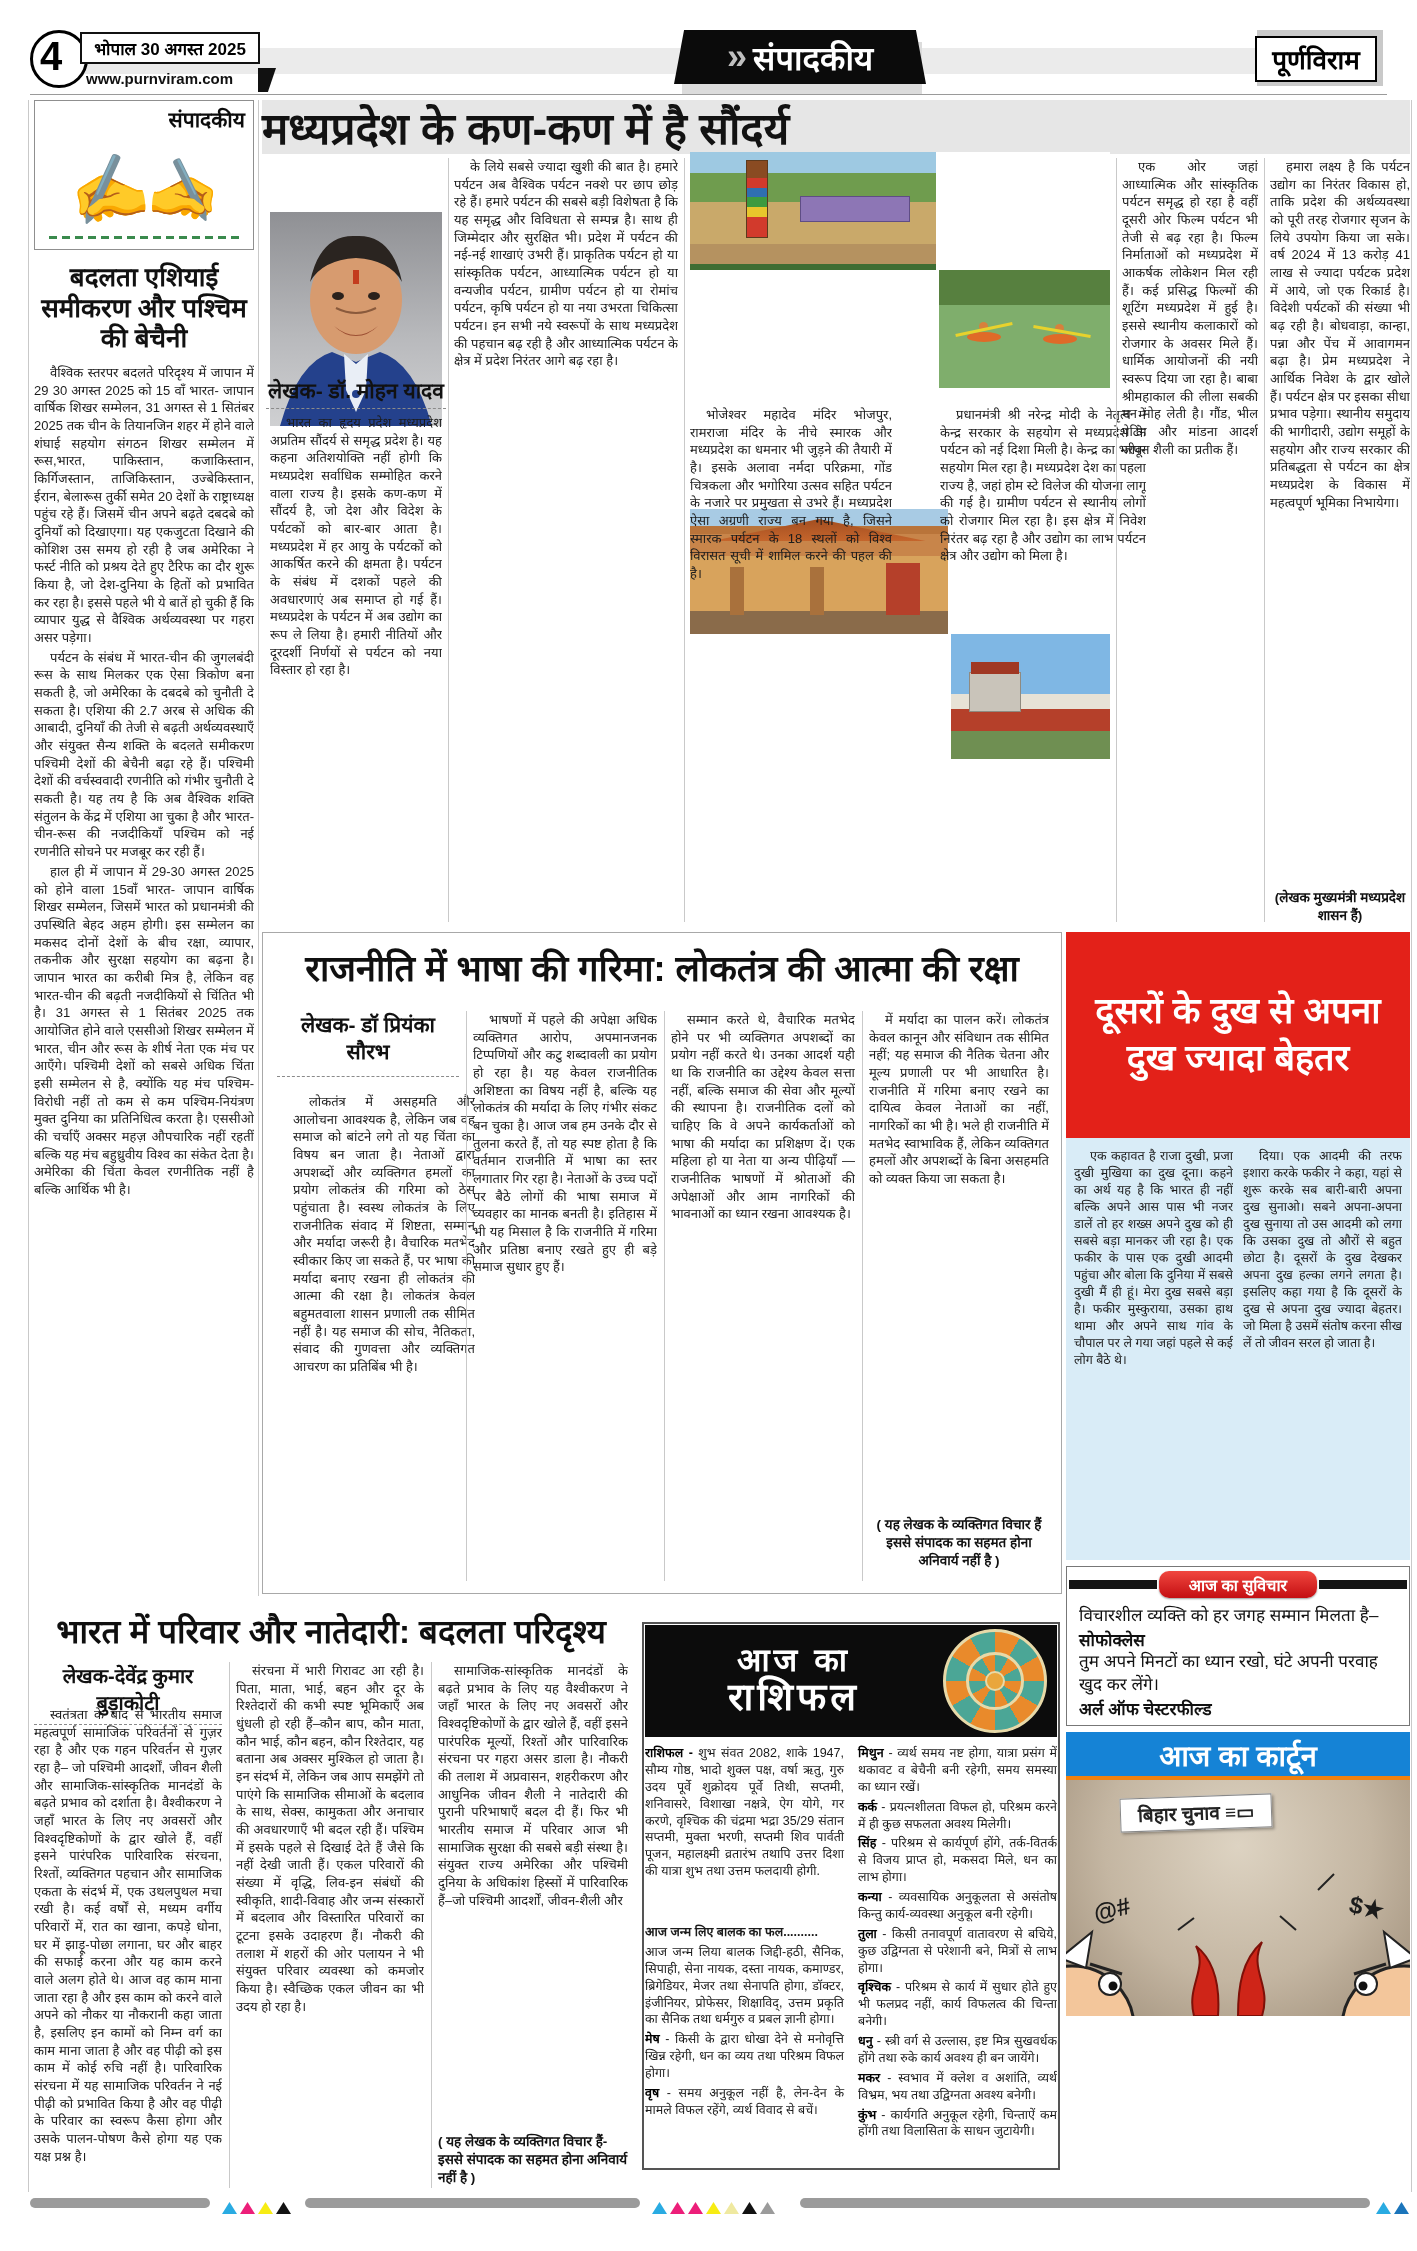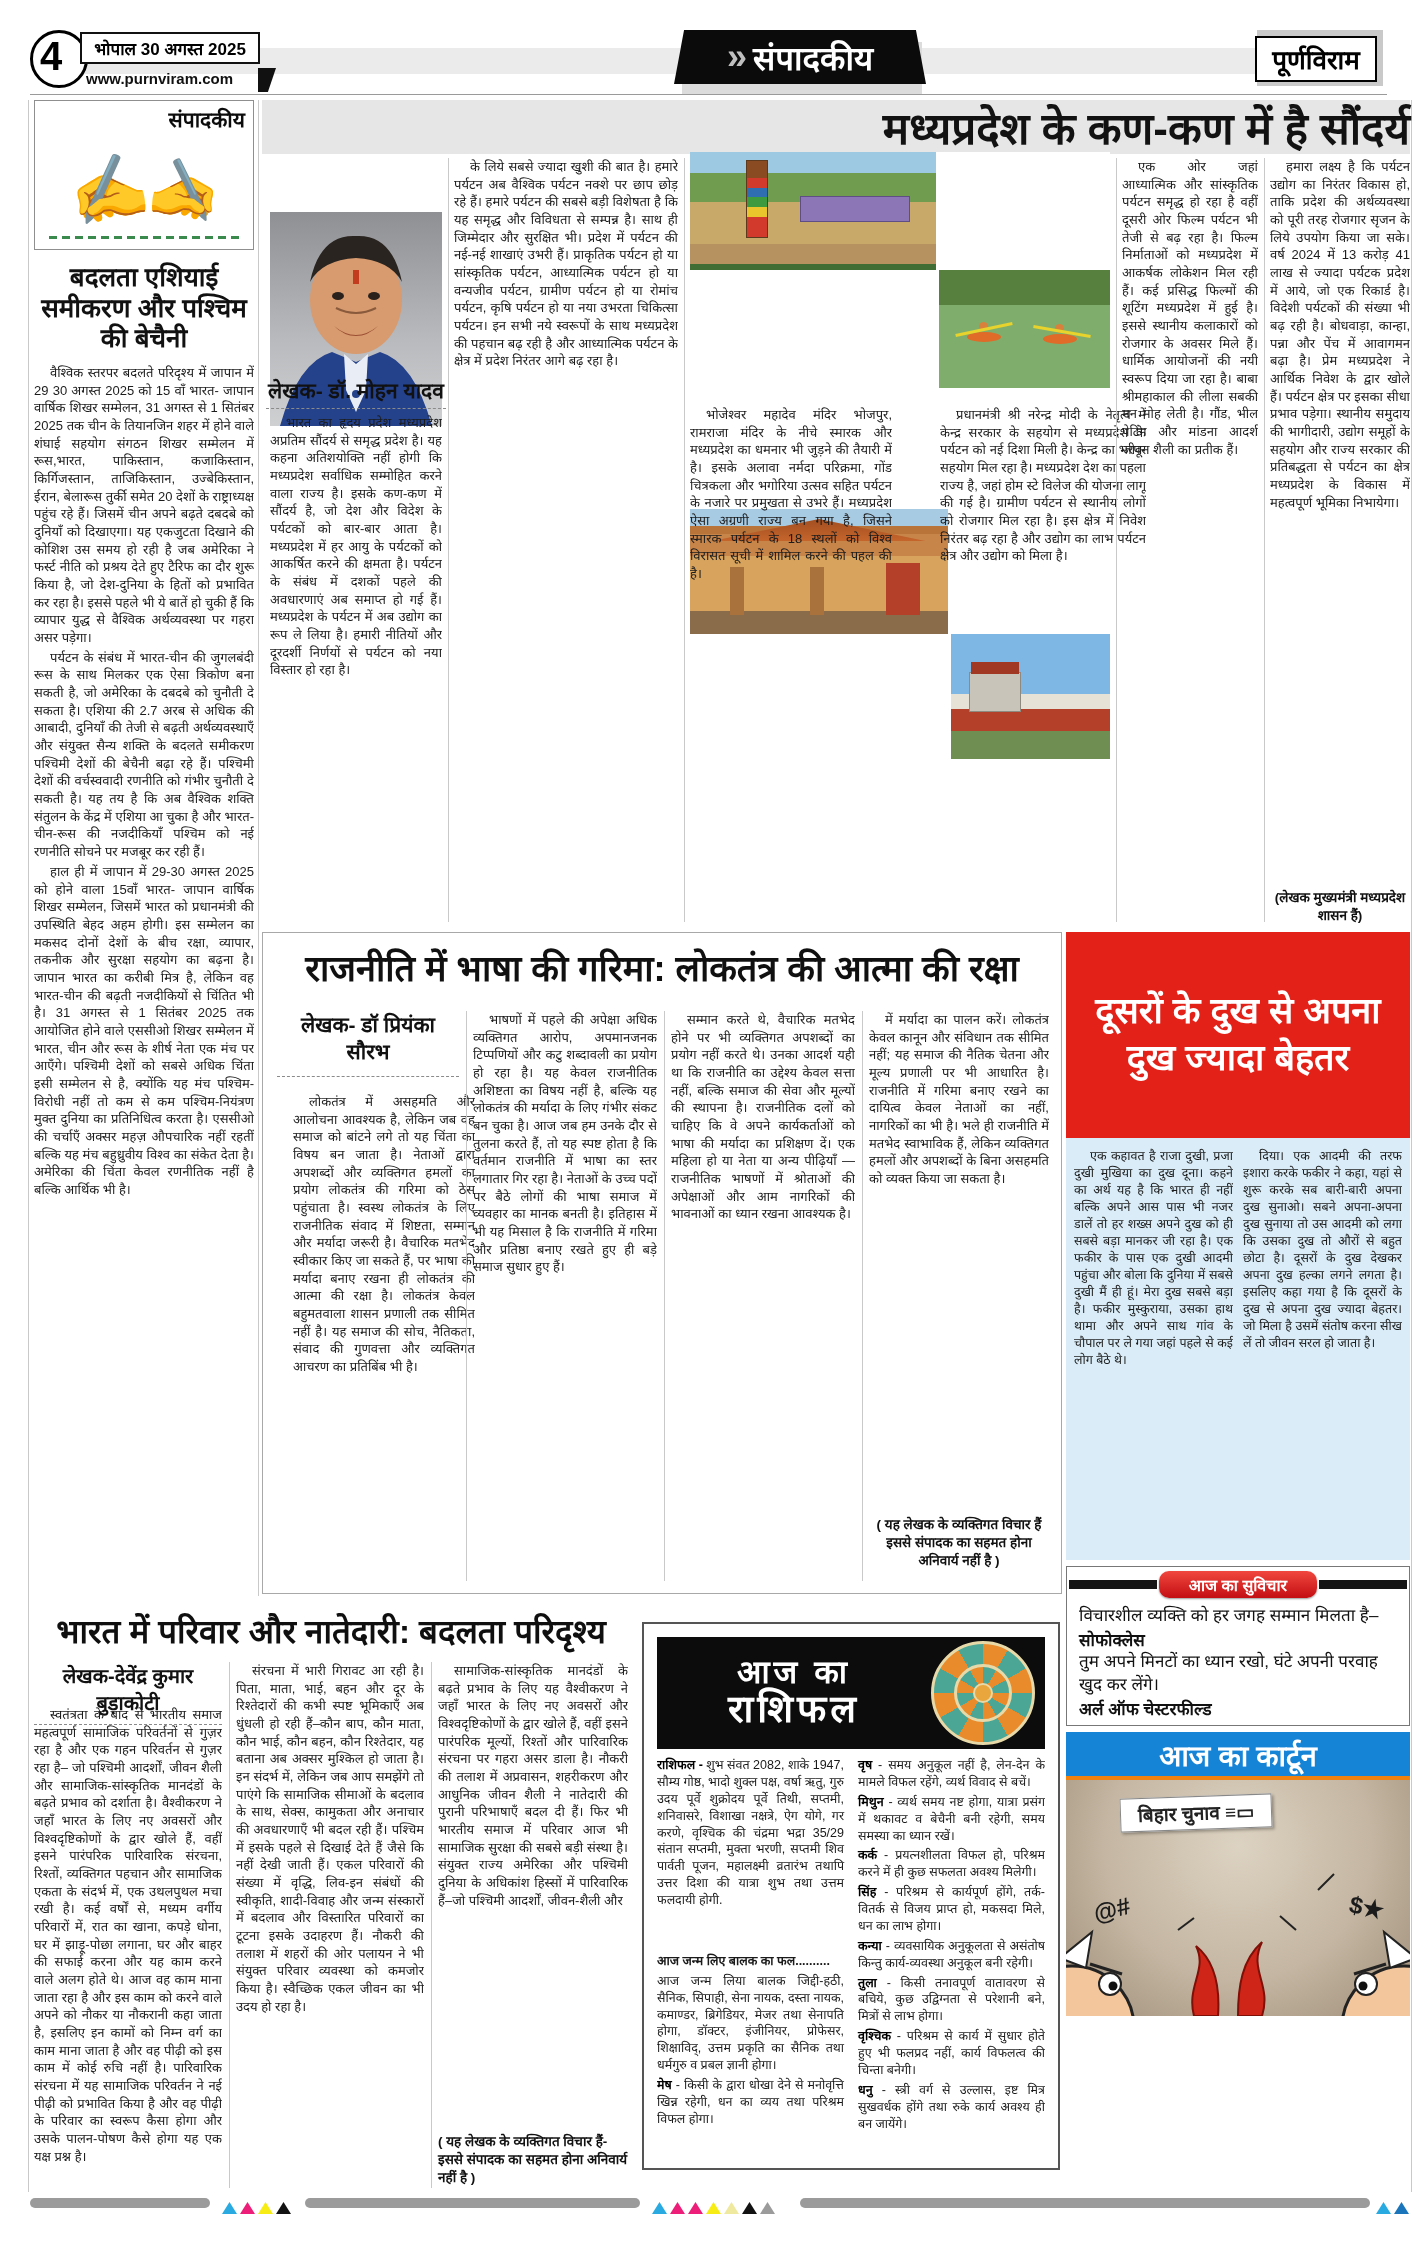--- a/index.html
+++ b/index.html
@@ -61,21 +61,21 @@
     </div>
     <h2 style="margin:12px 0 10px 0;font-size:26px;line-height:1.18;text-align:center;color:#111;">बदलता एशियाई समीकरण और पश्चिम की बेचैनी</h2>
     <div class="body-txt" style="height:1215px;">
       <p>वैश्विक स्तरपर बदलते परिदृश्य में जापान में 29 30 अगस्त 2025 को 15 वाँ भारत- जापान वार्षिक शिखर सम्मेलन, 31 अगस्त से 1 सितंबर 2025 तक चीन के तियानजिन शहर में होने वाले शंघाई सहयोग संगठन शिखर सम्मेलन में रूस,भारत, पाकिस्तान, कजाकिस्तान, किर्गिजस्तान, ताजिकिस्तान, उज्बेकिस्तान, ईरान, बेलारूस तुर्की समेत 20 देशों के राष्ट्राध्यक्ष पहुंच रहे हैं। जिसमें चीन अपने बढ़ते दबदबे को दुनियाँ को दिखाएगा। यह एकजुटता दिखाने की कोशिश उस समय हो रही है जब अमेरिका ने फर्स्ट नीति को प्रश्रय देते हुए टैरिफ का दौर शुरू किया है, जो देश-दुनिया के हितों को प्रभावित कर रहा है। इससे पहले भी ये बातें हो चुकी हैं कि व्यापार युद्ध से वैश्विक अर्थव्यवस्था पर गहरा असर पड़ेगा।</p>
       <p>पर्यटन के संबंध में भारत-चीन की जुगलबंदी रूस के साथ मिलकर एक ऐसा त्रिकोण बना सकती है, जो अमेरिका के दबदबे को चुनौती दे सकता है। एशिया की 2.7 अरब से अधिक की आबादी, दुनियाँ की तेजी से बढ़ती अर्थव्यवस्थाएँ और संयुक्त सैन्य शक्ति के बदलते समीकरण पश्चिमी देशों की बेचैनी बढ़ा रहे हैं। पश्चिमी देशों की वर्चस्ववादी रणनीति को गंभीर चुनौती दे सकती है। यह तय है कि अब वैश्विक शक्ति संतुलन के केंद्र में एशिया आ चुका है और भारत-चीन-रूस की नजदीकियाँ पश्चिम को नई रणनीति सोचने पर मजबूर कर रही हैं।</p>
       <p>हाल ही में जापान में 29-30 अगस्त 2025 को होने वाला 15वाँ भारत- जापान वार्षिक शिखर सम्मेलन, जिसमें भारत को प्रधानमंत्री की उपस्थिति बेहद अहम होगी। इस सम्मेलन का मकसद दोनों देशों के बीच रक्षा, व्यापार, तकनीक और सुरक्षा सहयोग का बढ़ना है। जापान भारत का करीबी मित्र है, लेकिन वह भारत-चीन की बढ़ती नजदीकियों से चिंतित भी है। 31 अगस्त से 1 सितंबर 2025 तक आयोजित होने वाले एससीओ शिखर सम्मेलन में भारत, चीन और रूस के शीर्ष नेता एक मंच पर आएँगे। पश्चिमी देशों को सबसे अधिक चिंता इसी सम्मेलन से है, क्योंकि यह मंच पश्चिम-विरोधी नहीं तो कम से कम पश्चिम-नियंत्रण मुक्त दुनिया का प्रतिनिधित्व करता है। एससीओ की चर्चाएँ अक्सर महज़ औपचारिक नहीं रहतीं बल्कि यह मंच बहुध्रुवीय विश्व का संकेत देता है।अमेरिका की चिंता केवल रणनीतिक नहीं है बल्कि आर्थिक भी है।</p>
     </div>
   </div>
 
   <div class="abs" style="left:262px;top:100px;width:1148px;height:828px;">
-    <div style="width:100%;height:54px;background:#e6e6e6;display:flex;align-items:center;justify-content:flex-end;">
+    <div style="width:100%;height:54px;background:#e6e6e6;display:flex;align-items:center;justify-content:flex-start;">
       <h1 style="font-size:44px;color:#121212;">मध्यप्रदेश के कण-कण में है सौंदर्य</h1>
     </div>
 
     <div class="abs photo-tile" style="left:8px;top:58px;width:172px;height:214px;background:linear-gradient(180deg,#8f9094 0%,#b9babd 60%,#cfd0d2 100%);">
       <svg width="172" height="214" viewBox="0 0 172 214">
         <ellipse cx="86" cy="88" rx="46" ry="54" fill="#d79b6f"></ellipse>
         <path d="M40 70 Q50 22 86 24 Q122 22 132 70 Q120 48 86 46 Q52 48 40 70 Z" fill="#2a2420"></path>
         <ellipse cx="68" cy="84" rx="6" ry="4" fill="#2a211c"></ellipse>
         <ellipse cx="104" cy="84" rx="6" ry="4" fill="#2a211c"></ellipse>
         <rect x="83" y="58" width="6" height="14" fill="#c33c1e"></rect>
@@ -239,21 +239,21 @@
         <p>संरचना में भारी गिरावट आ रही है। पिता, माता, भाई, बहन और दूर के रिश्तेदारों की कभी स्पष्ट भूमिकाएँ अब धुंधली हो रही हैं–कौन बाप, कौन माता, कौन भाई, कौन बहन, कौन रिश्तेदार, यह बताना अब अक्सर मुश्किल हो जाता है। इन संदर्भ में, लेकिन जब आप समझेंगे तो पाएंगे कि सामाजिक सीमाओं के बदलाव के साथ, सेक्स, कामुकता और अनाचार की अवधारणाएँ भी बदल रही हैं। पश्चिम में इसके पहले से दिखाई देते हैं जैसे कि नहीं देखी जाती हैं। एकल परिवारों की संख्या में वृद्धि, लिव-इन संबंधों की स्वीकृति, शादी-विवाह और जन्म संस्कारों में बदलाव और विस्तारित परिवारों का टूटना इसके उदाहरण हैं। नौकरी की तलाश में शहरों की ओर पलायन ने भी संयुक्त परिवार व्यवस्था को कमजोर किया है। स्वैच्छिक एकल जीवन का भी उदय हो रहा है।</p>
       </div>
     <div class="abs body-txt" style="left:408px;top:62px;width:190px;height:466px;">
         <p>सामाजिक-सांस्कृतिक मानदंडों के बढ़ते प्रभाव के लिए यह वैश्वीकरण ने जहाँ भारत के लिए नए अवसरों और विश्वदृष्टिकोणों के द्वार खोले हैं, वहीं इसने पारंपरिक मूल्यों, रिश्तों और पारिवारिक संरचना पर गहरा असर डाला है। नौकरी की तलाश में अप्रवासन, शहरीकरण और आधुनिक जीवन शैली ने नातेदारी की पुरानी परिभाषाएँ बदल दी हैं। फिर भी भारतीय समाज में परिवार आज भी सामाजिक सुरक्षा की सबसे बड़ी संस्था है। संयुक्त राज्य अमेरिका और पश्चिमी दुनिया के अधिकांश हिस्सों में पारिवारिक हैं–जो पश्चिमी आदर्शों, जीवन-शैली और</p>
       </div>
     <div class="abs" style="left:408px;top:532px;width:190px;font-size:13.5px;font-weight:bold;text-align:left;color:#111;">( यह लेखक के व्यक्तिगत विचार हैं-इससे संपादक का सहमत होना अनिवार्य नहीं है )</div>
     <div class="abs col-rule" style="left:199px;top:62px;height:526px;"></div>
     <div class="abs col-rule" style="left:401px;top:62px;height:526px;"></div>
   </div>
 
-  <div class="abs" style="left:642px;top:1622px;width:418px;height:548px;border:2px solid #555;background:#fff;padding:13px;">
+  <div class="abs" style="left:642px;top:1622px;width:418px;height:548px;border:2px solid #555;background:#fff;padding:1px;">
     <div style="position:relative;width:100%;height:112px;background:#0c0c0c;display:flex;align-items:center;">
       <div style="flex:1;text-align:center;color:#fff;font-weight:bold;line-height:1.05;">
         <div style="font-size:32px;letter-spacing:4px;">आज का</div>
         <div style="font-size:38px;letter-spacing:4px;">राशिफल</div>
       </div>
       <div style="width:104px;height:104px;margin-right:10px;border-radius:50%;border:3px solid #e7d9a8;background:repeating-conic-gradient(#e98a2b 0deg 30deg,#4ba696 30deg 60deg);position:relative;flex:none;">
         <div style="position:absolute;left:50%;top:50%;transform:translate(-50%,-50%);width:58px;height:58px;border-radius:50%;border:3px solid #e7d9a8;background:repeating-conic-gradient(#4ba696 0deg 30deg,#e98a2b 30deg 60deg);"></div>
         <div style="position:absolute;left:50%;top:50%;transform:translate(-50%,-50%);width:20px;height:20px;border-radius:50%;background:#e9a63c;border:2px solid #e7d9a8;"></div>
       </div>
     </div>

